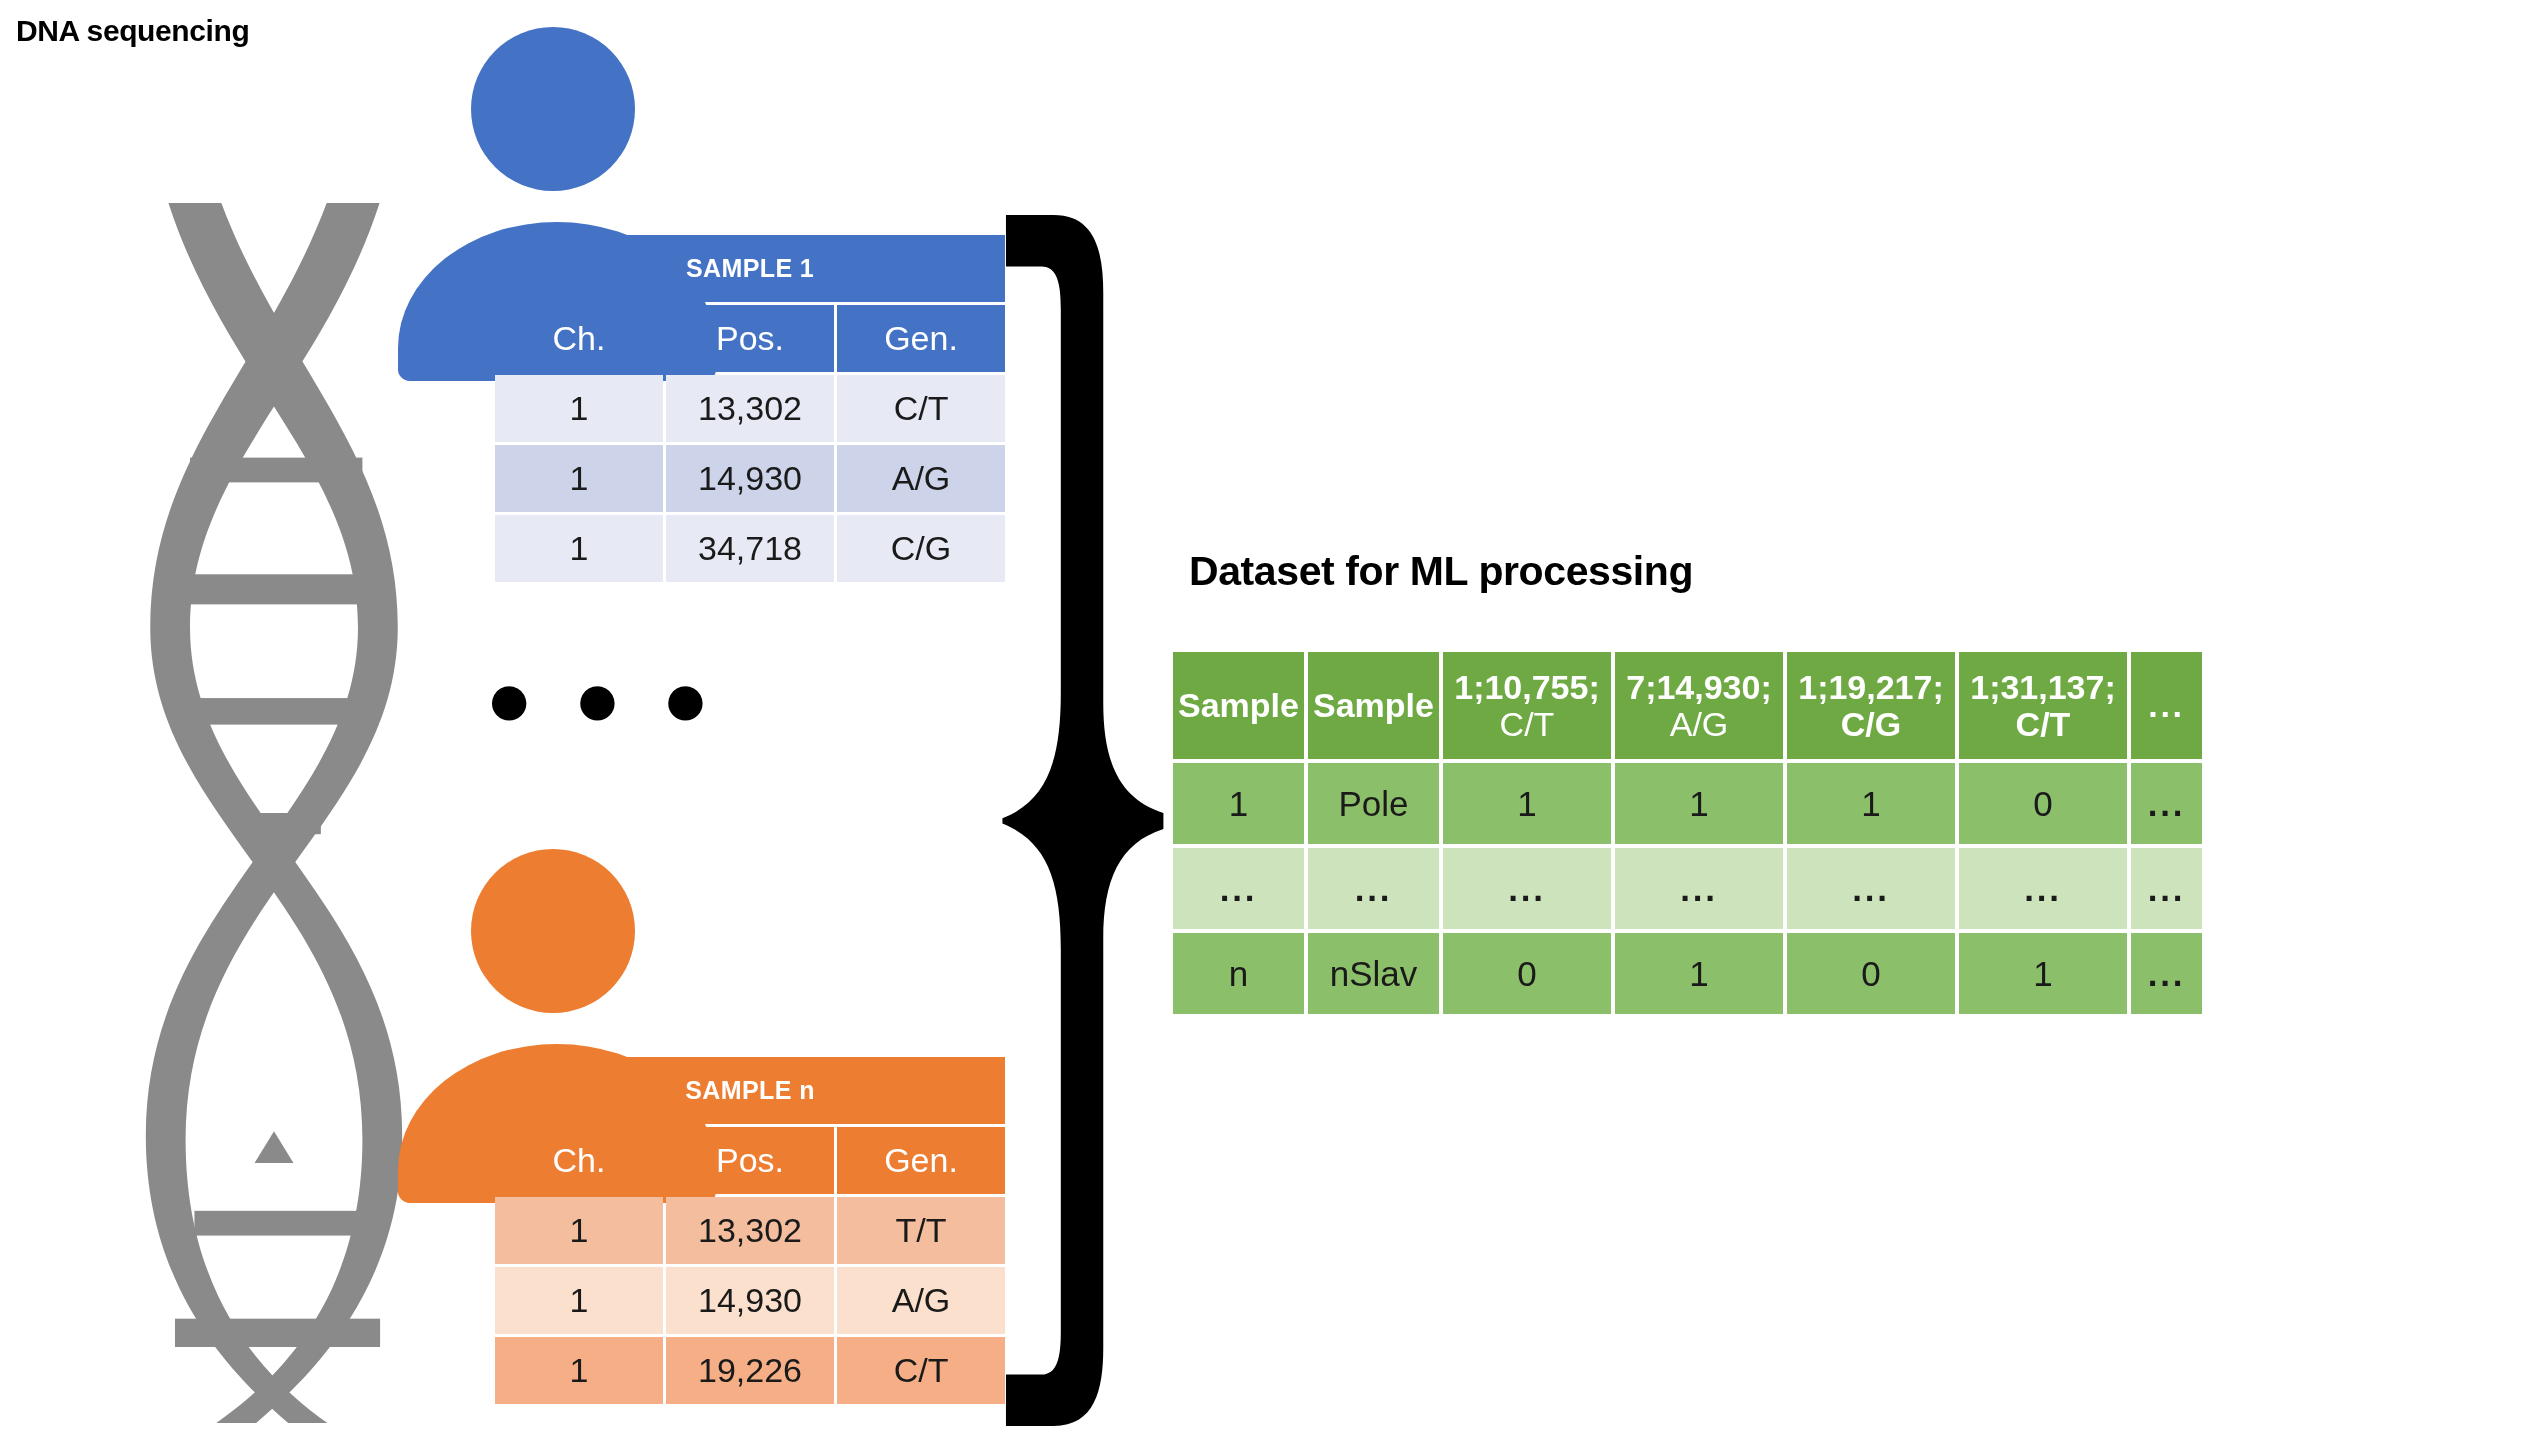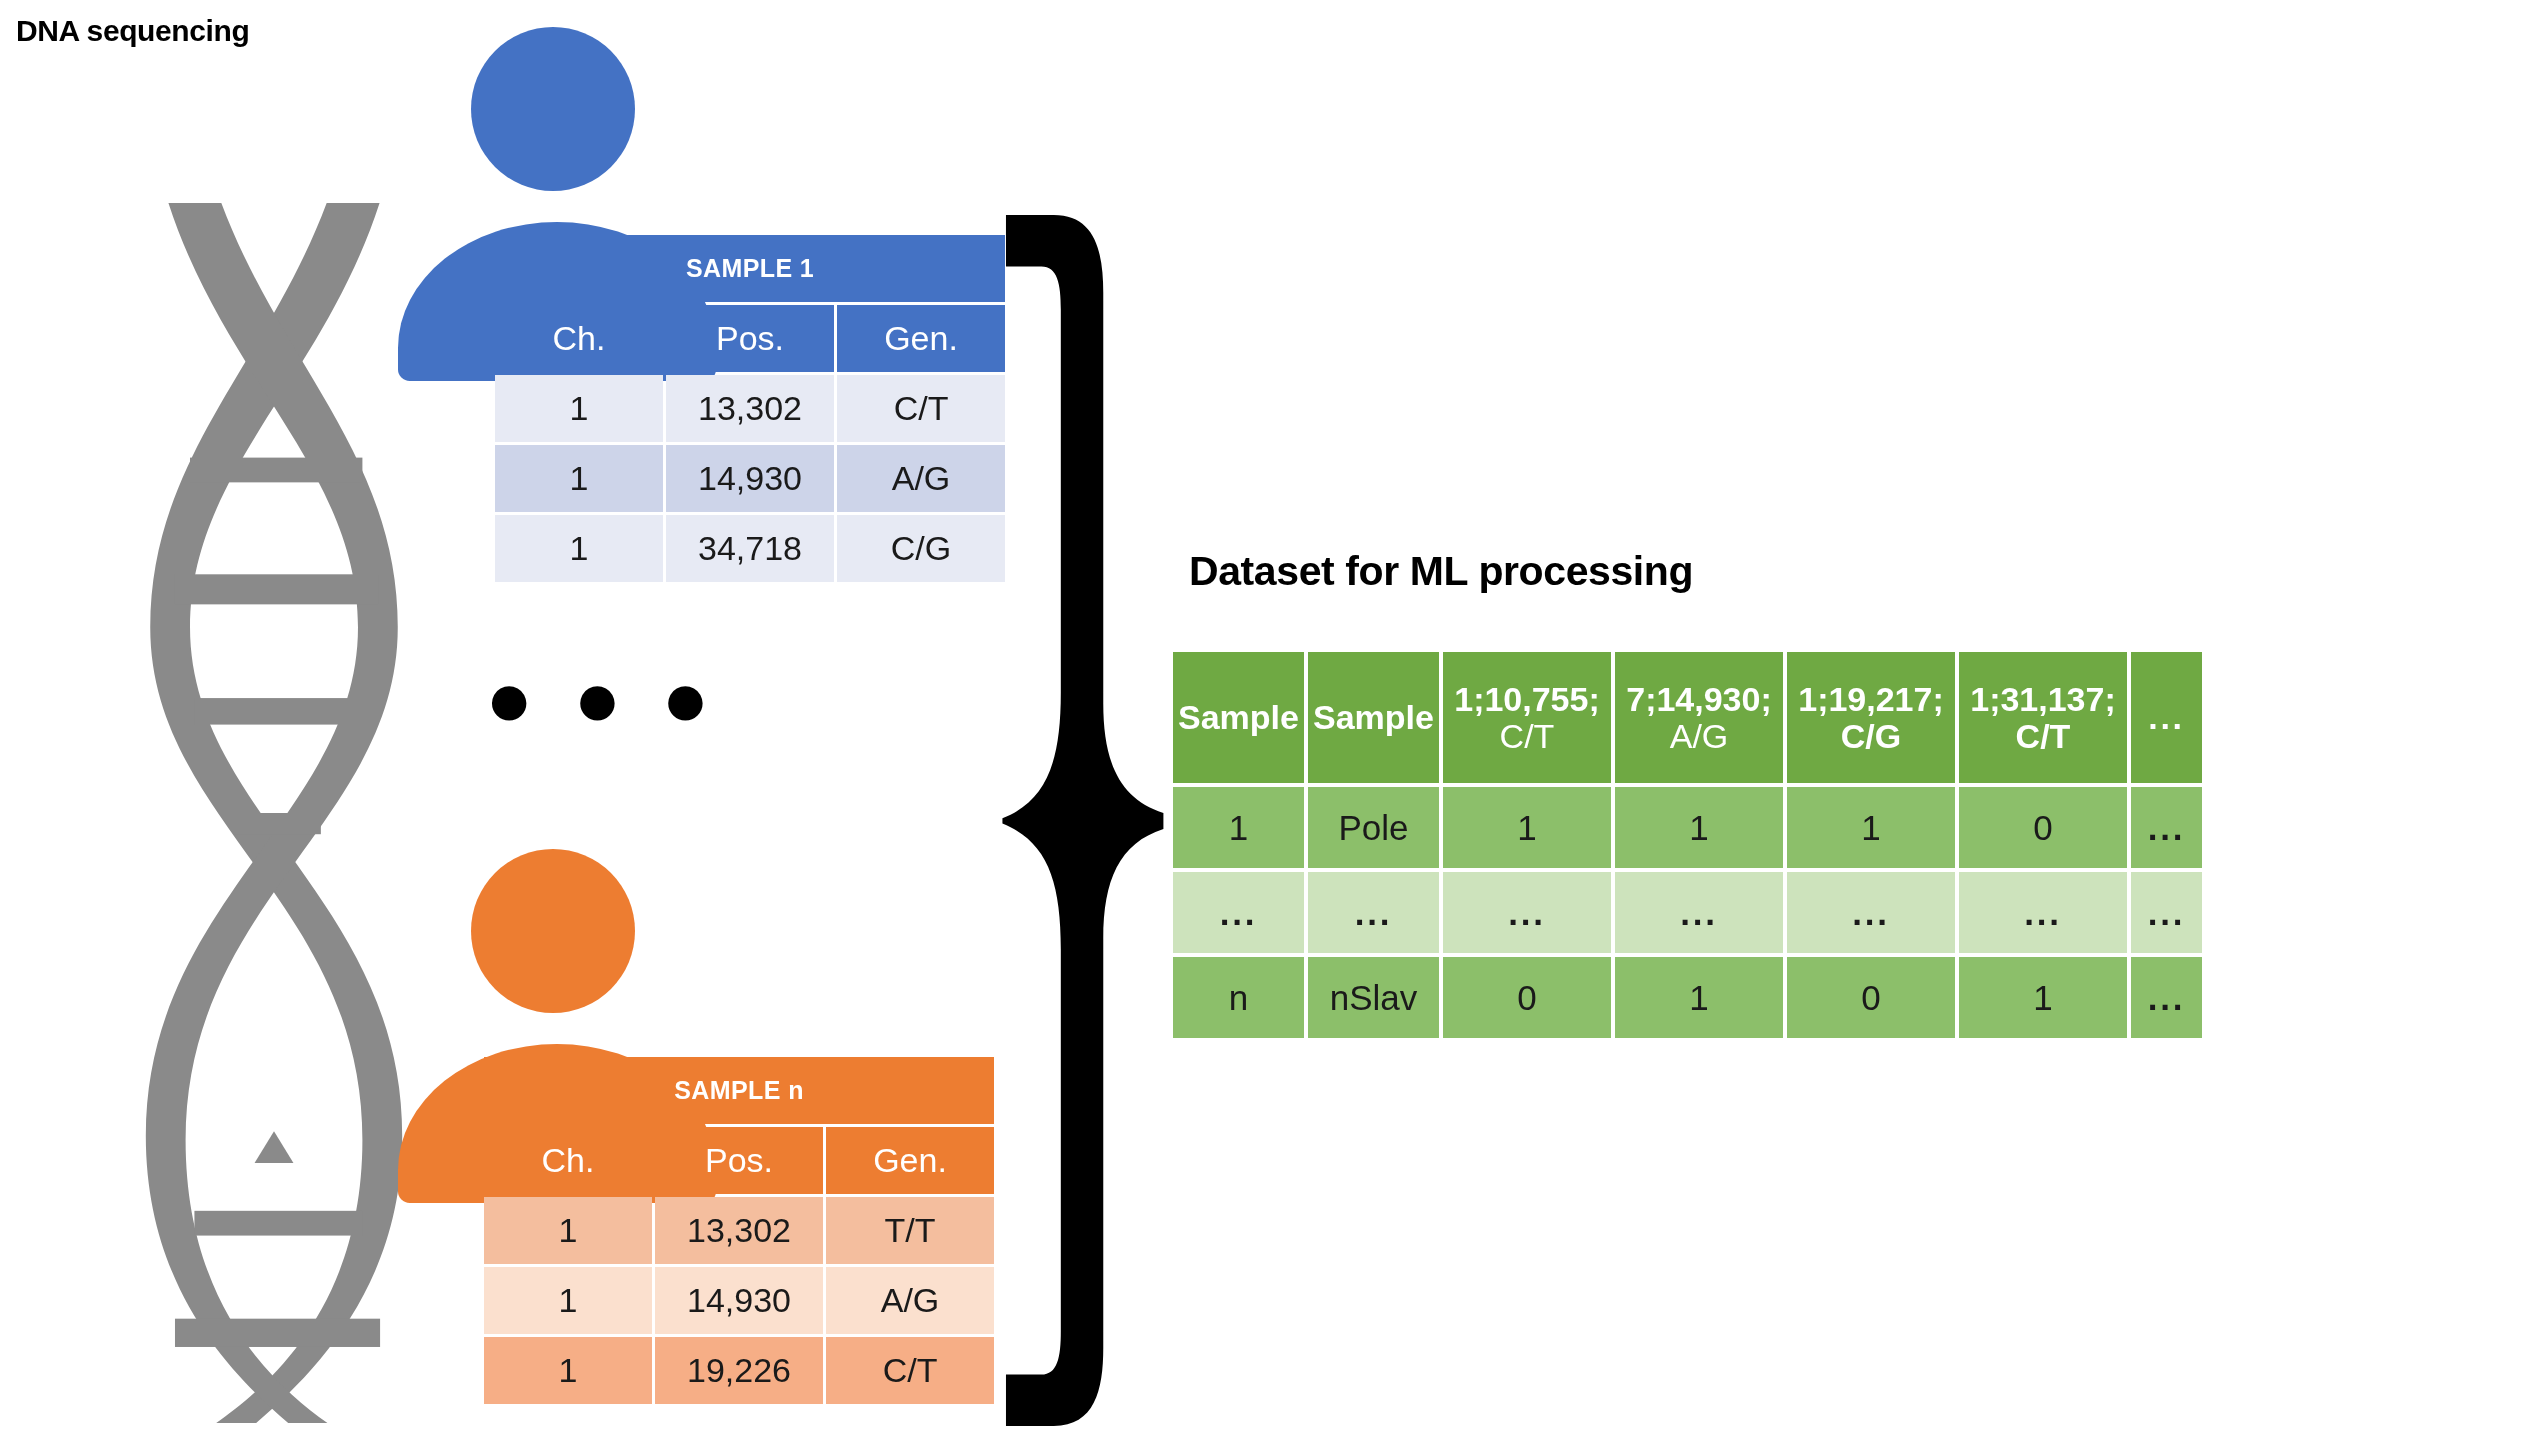--- a/index.html
+++ b/index.html
@@ -94,21 +94,21 @@
   .sample-table .data-cell { color: #1a1a1a; }
 
   
   #table-sample-1 { left: 492px; top: 232px; }
   #table-sample-1 .title-cell,
   #table-sample-1 .hdr-cell { background: #4472C4; }
   #table-sample-1 .row-a .data-cell { background: #E7EAF4; }
   #table-sample-1 .row-b .data-cell { background: #CDD4E9; }
 
   
-  #table-sample-n { left: 481px; top: 1054px; }
+  #table-sample-n { left: 492px; top: 1054px; }
   #table-sample-n .title-cell,
   #table-sample-n .hdr-cell { background: #ED7D31; }
   #table-sample-n .row-a .data-cell { background: #F4BE9E; }
   #table-sample-n .row-b .data-cell { background: #FBE0CE; }
   #table-sample-n .row-c .data-cell { background: #F6AE86; }
 
   .col-ch  { width: 168px; }
   .col-pos { width: 168px; }
   .col-gen { width: 168px; }
 
@@ -143,21 +143,21 @@
     table-layout: fixed;
   }
   #table-ml th, #table-ml td {
     padding: 0;
     text-align: center;
     vertical-align: middle;
   }
   #table-ml thead th {
     background: #6FA943;
     color: #ffffff;
-    height: 131px;
+    height: 107px;
     font-size: 34px;
     font-weight: bold;
     line-height: 1.08;
   }
   #table-ml thead th .snp-pos { font-weight: bold; display: block; }
   #table-ml thead th .snp-gen { font-weight: normal; display: block; }
   #table-ml thead th.snp-strong .snp-gen { font-weight: bold; }
   #table-ml tbody td {
     height: 81px;
     font-size: 35px;

